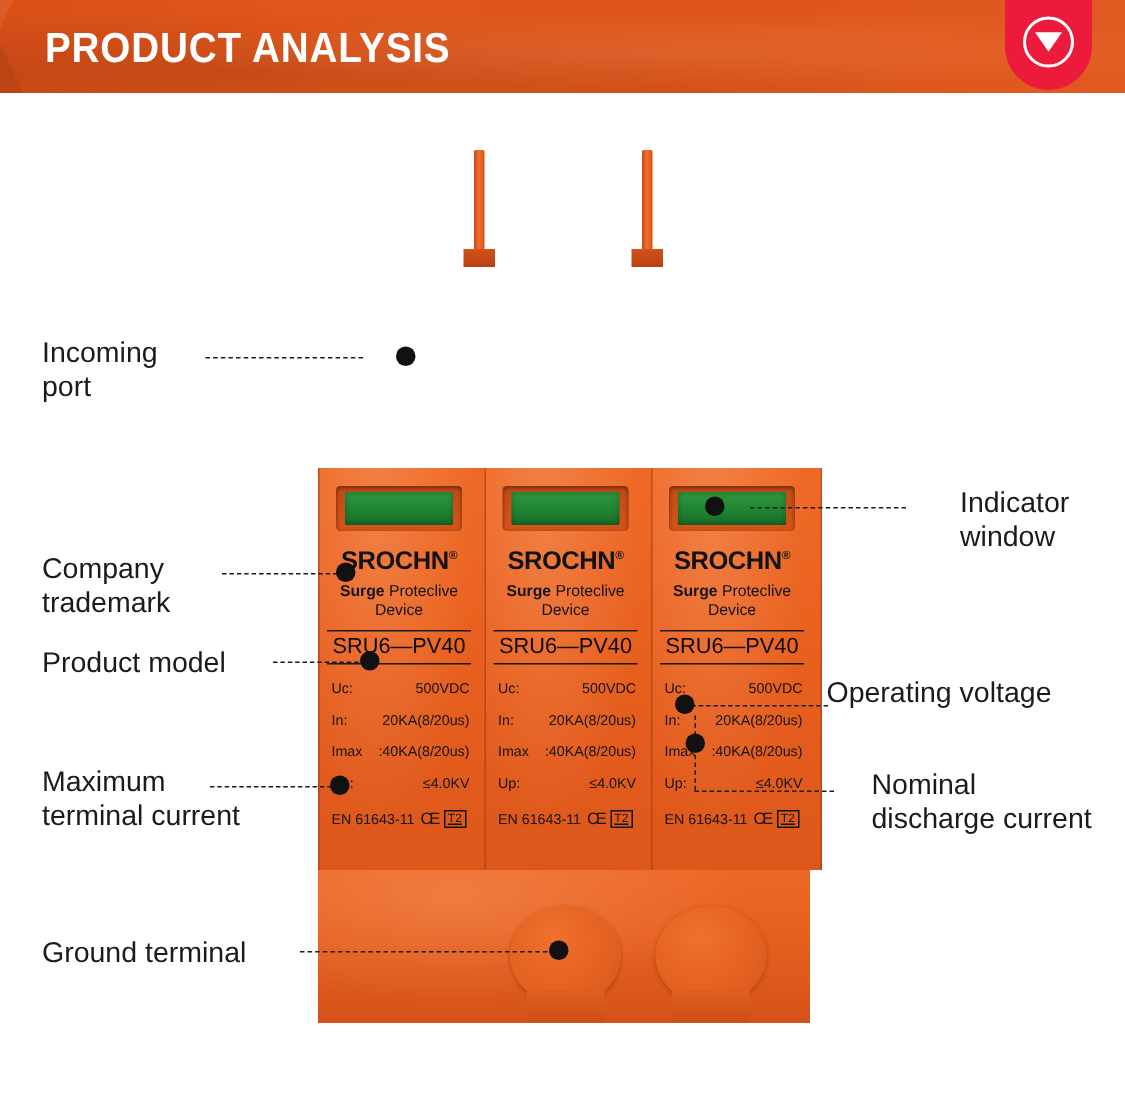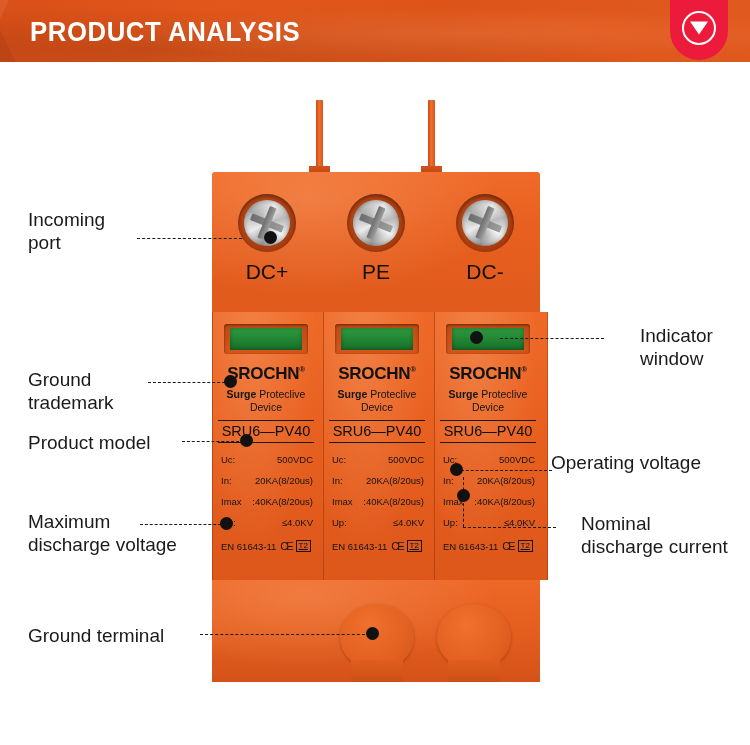--- a/index.html
+++ b/index.html
@@ -229,34 +229,20 @@
   </div>
 </div>
 
 <div class="device">
 
   <div class="pin p1"></div>
   <div class="pin p2"></div>
   <div class="pin-foot f1"></div>
   <div class="pin-foot f2"></div>
 
-  <div class="body-top">
-    <div class="screw-well s1">
-      <div class="screw"></div>
-    </div>
-    <div class="screw-well s2">
-      <div class="screw"></div>
-    </div>
-    <div class="screw-well s3">
-      <div class="screw"></div>
-    </div>
-    <div class="port-label l1">DC+</div>
-    <div class="port-label l2">PE</div>
-    <div class="port-label l3">DC-</div>
-  </div>
 
   <div class="modules">
 
     <div class="module m1">
       <div class="win-frame">
         <div class="win-green"></div>
       </div>
       <div class="logo"><span>SROCHN</span><sup>®</sup></div>
       <div class="subtitle"><b>Surge</b><span> Proteclive</span><br><span>Device</span></div>
       <div class="model">SRU6—PV40</div>
@@ -370,26 +356,26 @@
 <div class="lead" style="left:500px; top:338px; width:104px;"></div>
 <div class="dot" style="left:470px; top:331px;"></div>
 
 <div class="lead" style="left:456px; top:470px; width:96px;"></div>
 <div class="dot" style="left:450px; top:463px;"></div>
 
 <div class="lead vert" style="left:463px; top:477px; height:50px;"></div>
 <div class="lead" style="left:463px; top:527px; width:93px;"></div>
 <div class="dot" style="left:457px; top:489px;"></div>
 
-<div class="callout" style="left:28px; top:208px;">Incoming
+<div class="callout" style="left:28px; top:224px;">Incoming
 port</div>
-<div class="callout" style="left:28px; top:368px;">Ground
+<div class="callout" style="left:28px; top:368px;">Company
 trademark</div>
 <div class="callout" style="left:28px; top:431px;">Product model</div>
 <div class="callout" style="left:28px; top:510px;">Maximum
-discharge voltage</div>
+terminal current</div>
 <div class="callout" style="left:28px; top:624px;">Ground terminal</div>
 
 <div class="callout right" style="left:640px; top:324px;">Indicator
 window</div>
 <div class="callout right" style="left:551px; top:451px;">Operating voltage</div>
 <div class="callout right" style="left:551px; top:512px;margin-left:30px;">Nominal
 discharge current</div>
 
 </body></html>

